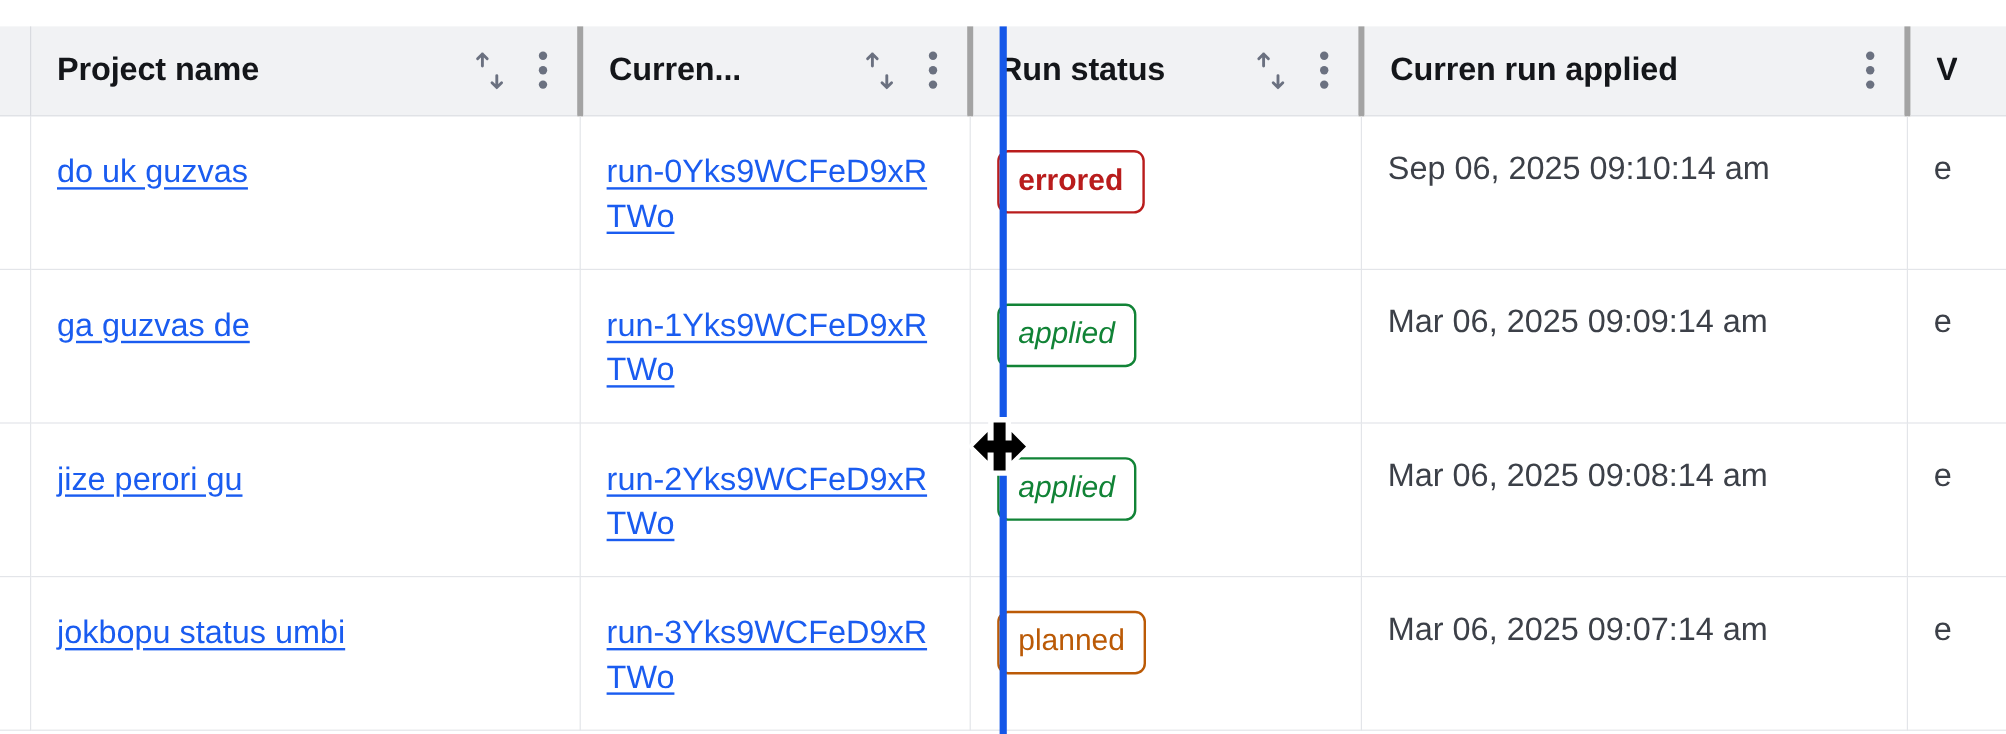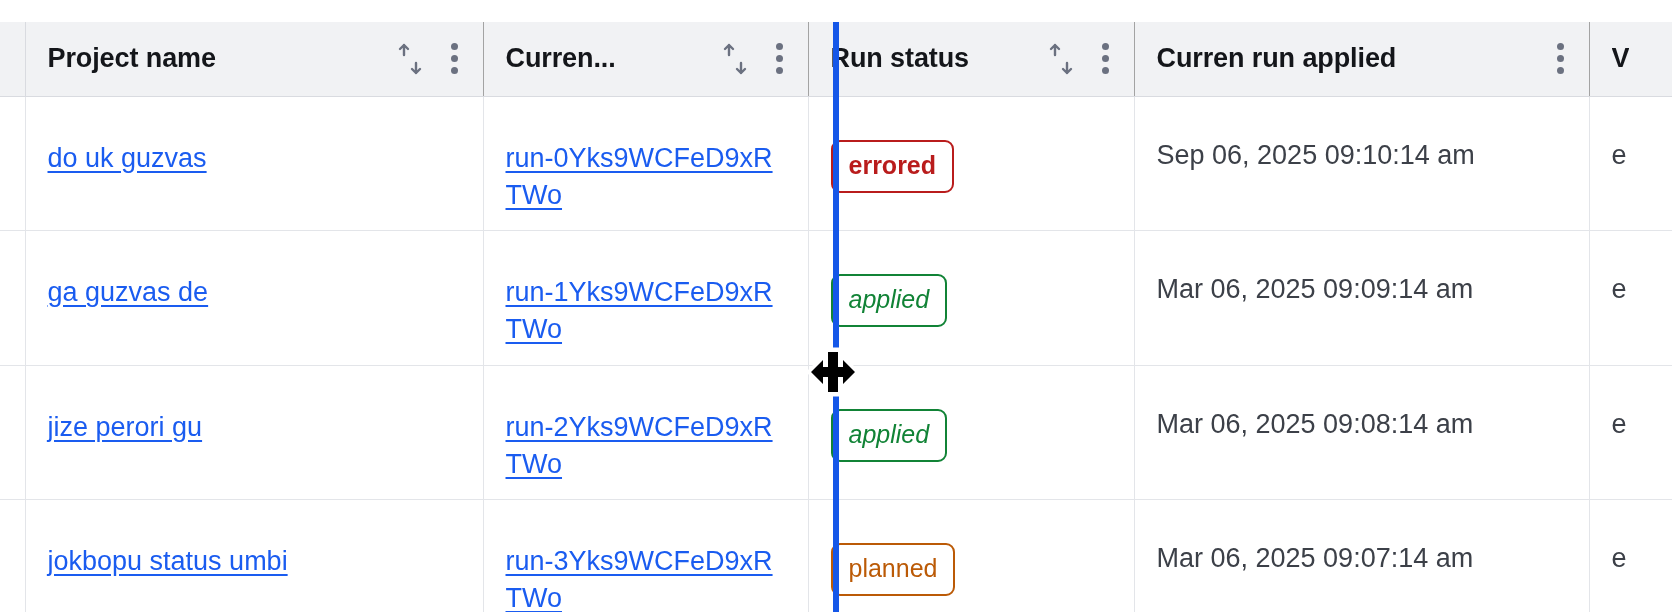--- a/index.html
+++ b/index.html
@@ -35,21 +35,21 @@
   col.c-name    { width: 458px; }
   col.c-run     { width: 325px; }
   col.c-status  { width: 326px; }
   col.c-applied { width: 455px; }
   col.c-extra   { width: 171px; }
 
   thead th {
     height: 74px;
     background: #f1f2f4;
     border-bottom: 1px solid #d9dbe0;
-    border-right: 1px solid #a3a3a3;
+    border-right: 5px solid #a3a3a3;
     padding: 0 22px;
     vertical-align: middle;
   }
   thead th.sel-head {
     padding: 0;
     border-right: 1px solid #d9dbe0;
   }
   thead th.last-head { border-right: none; }
 
   .head-inner {
@@ -92,21 +92,21 @@
     height: 7px;
     border-radius: 50%;
     background: #6b7180;
   }
 
   
   tbody td {
     height: 128px;
     border-bottom: 1px solid #e3e5e9;
     border-right: 1px solid #e3e5e9;
-    padding: 16px 22px;
+    padding: 1px 22px;
     vertical-align: top;
   }
   tbody td.sel-cell { padding: 0; }
   tbody td.last-cell { border-right: none; }
 
   .cell-pad { padding-top: 27px; }
 
   a.cell-link {
     font-size: 27px;
     color: #1a5cf0;

